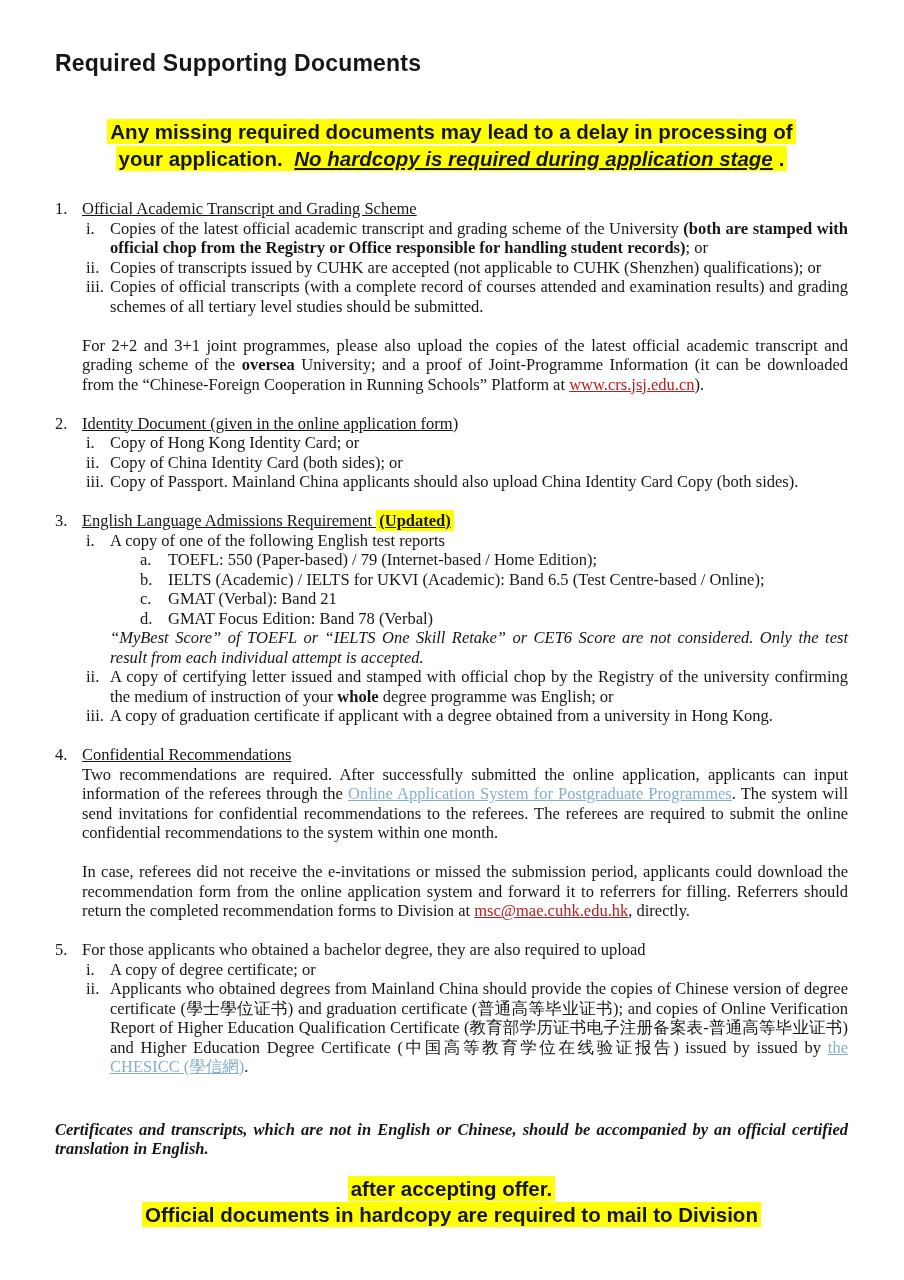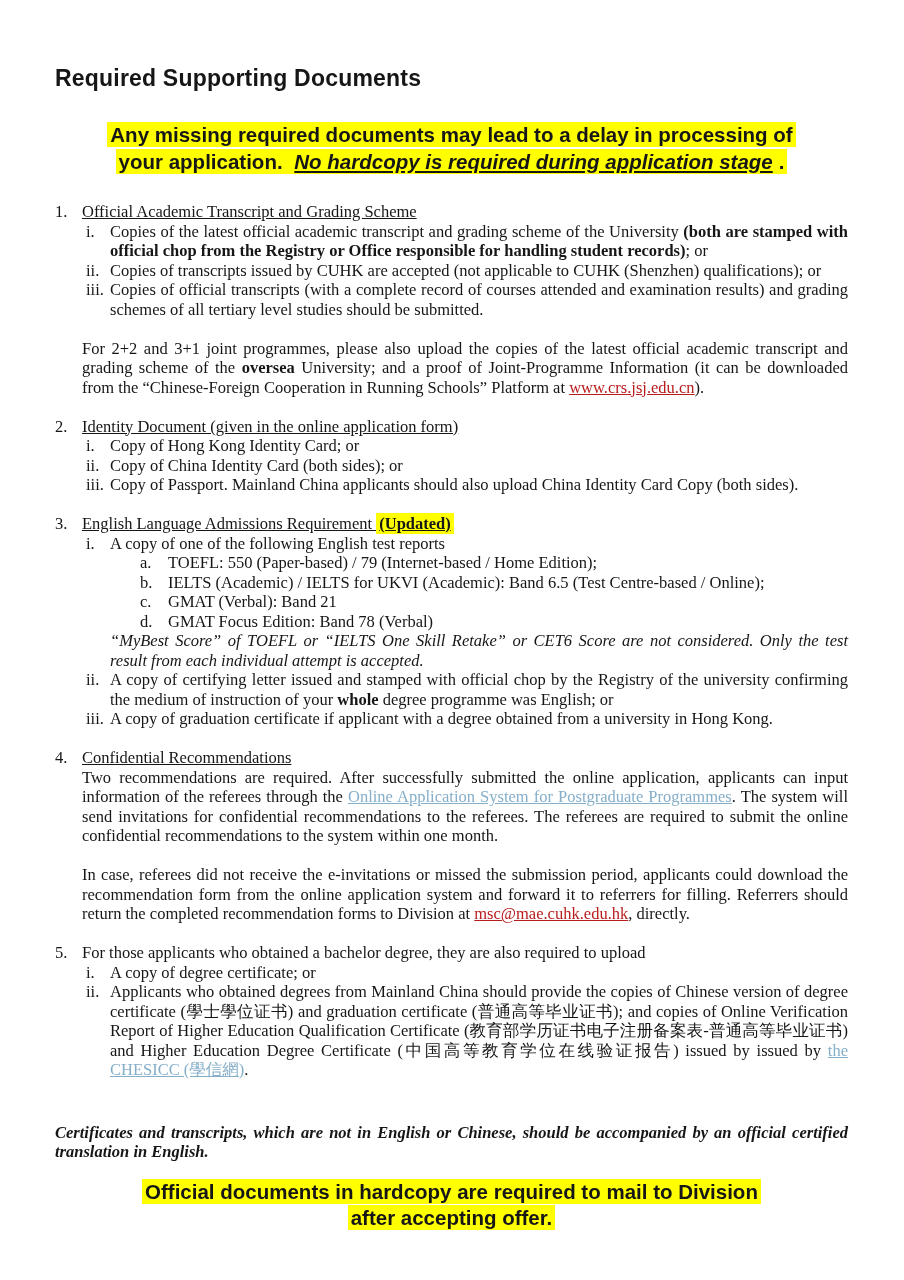--- a/index.html
+++ b/index.html
@@ -1,25 +1,25 @@
 <!DOCTYPE html>
 <html><head>
 <meta charset="utf-8">
 <style>
   html,body{margin:0;padding:0;background:#ffffff;}
   body{width:904px;height:1280px;overflow:hidden;color:#161616;
        font-family:"Liberation Serif", serif;}
   .page{box-sizing:border-box;width:904px;height:1280px;padding:0 56px 0 55px;}
 
   .doc-title{font-family:"Liberation Sans", sans-serif;font-weight:bold;
-             font-size:23px;line-height:28px;padding-top:64px;letter-spacing:.2px;}
+             font-size:23px;line-height:28px;padding-top:49px;letter-spacing:.2px;}
 
   .banner{font-family:"Liberation Sans", sans-serif;font-weight:bold;
           font-size:20.5px;line-height:26.5px;text-align:center;}
-  .banner-top{margin-top:30px;}
+  .banner-top{margin-top:42px;}
   .banner-bottom{margin-top:17px;}
 
   .list{margin-top:27px;font-size:16.5px;line-height:19.5px;}
   .item{margin-top:19.5px;}
   .item:first-child{margin-top:0;}
   .li{display:flex;}
   .l1>.num{flex:none;width:27px;}
   .l1>.body{flex:1;min-width:0;}
   .l2{margin-left:4px;}
   .l2>.num{flex:none;width:24px;}
@@ -154,17 +154,17 @@
           <div class="body just"><span>Applicants who obtained degrees from Mainland China should provide the copies of Chinese version of degree certificate (學士學位证书) and graduation certificate (普通高等毕业证书); and copies of Online Verification Report of Higher Education Qualification Certificate (教育部学历证书电子注册备案表-普通高等毕业证书) and Higher Education Degree Certificate (中国高等教育学位在线验证报告) issued by issued by </span><span class="lk">the CHESICC (學信網)</span><span>.</span></div>
         </div>
       </div>
     </div>
 
   </div>
 
   <div class="note"><span class="b i">Certificates and transcripts, which are not in English or Chinese, should be accompanied by an official certified translation in English.</span></div>
 
   <div class="banner banner-bottom">
+    <div><span class="hl">after accepting offer.</span></div>
     <div><span class="hl">Official documents in hardcopy are required to mail to Division</span></div>
-    <div><span class="hl">after accepting offer.</span></div>
   </div>
 
 </div>
 
 </body></html>

